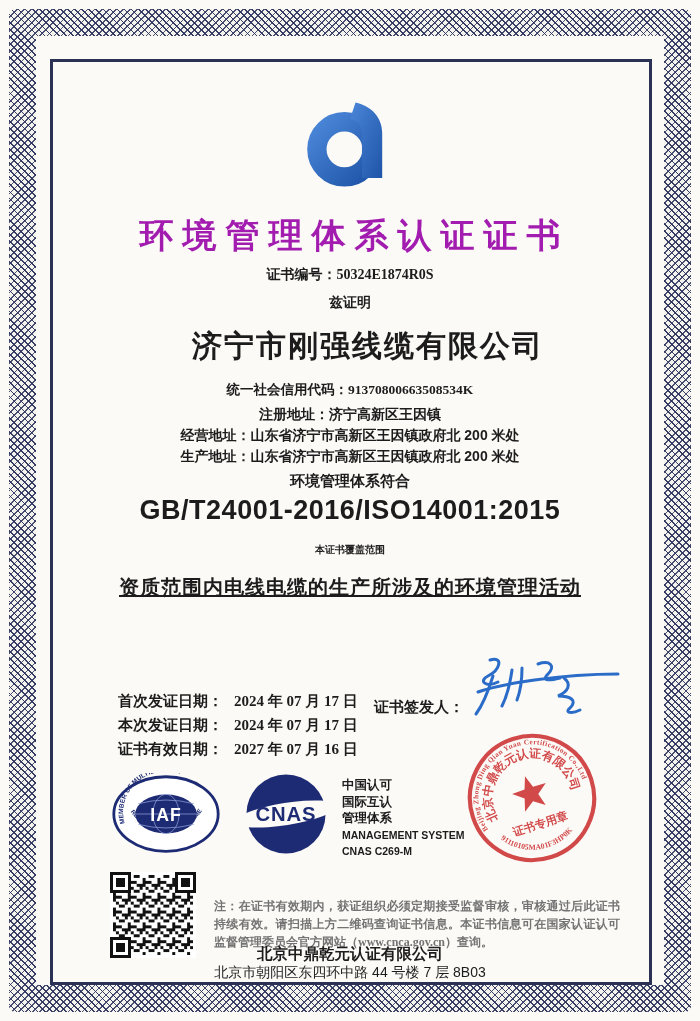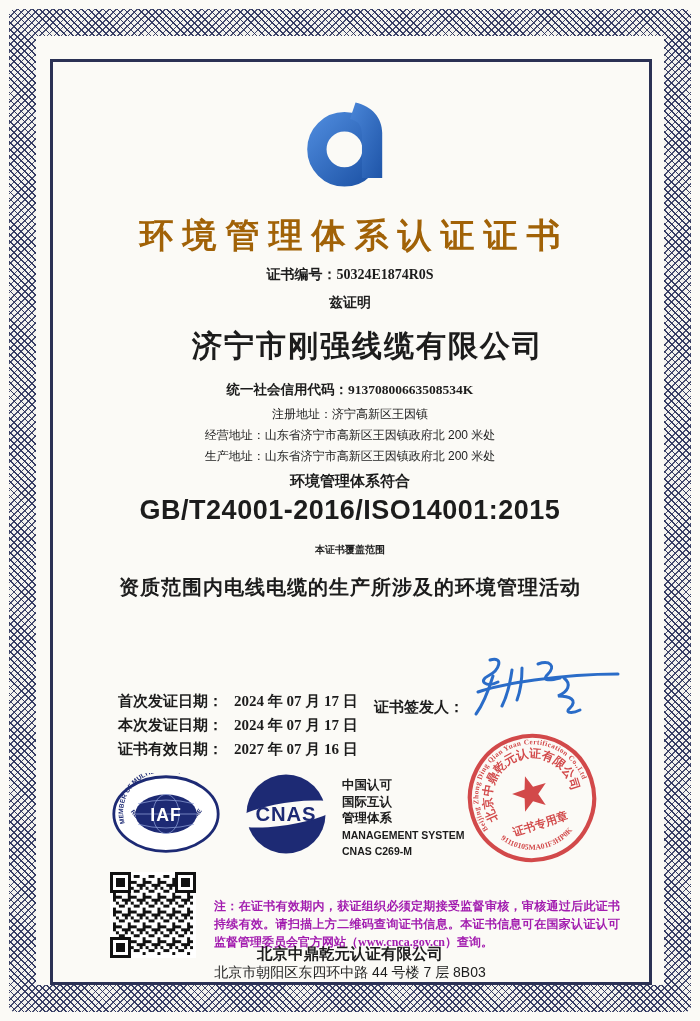--- a/index.html
+++ b/index.html
@@ -19,41 +19,41 @@
   }
   .band::after{
     content:""; position:absolute; inset:27px; background:#fbfaf6; border-radius:3px;
   }
   .frame{
     position:absolute; left:50px; top:59px; width:596px; height:920px;
     border:3px solid #2b3154; background:transparent;
   }
   .abs{position:absolute;}
   .ctr{left:50px; width:600px; text-align:center;}
-  .title{top:213px; font-size:34px; font-weight:700; letter-spacing:9px; text-indent:9px; color:#a16207;}
+  .title{top:213px; font-size:34px; font-weight:700; letter-spacing:9px; text-indent:9px; color:#a21caf;}
   .certno{top:266px; font-size:14px; font-weight:600; font-family:"Liberation Serif", serif;text-align:center;}
   .declare{top:294px; font-size:14px; font-weight:600;}
   .company{top:326px; font-size:30px; font-weight:600; letter-spacing:2px;padding-left:18px;}
   .credit{top:381px; font-size:13.5px; font-weight:700; font-family:"Liberation Serif", serif;}
   .addr0{top:406px;} .addr1{top:427px;} .addr2{top:448px;}
-  .addr{font-size:12px; font-weight:400;}
+  .addr{font-size:14px; font-weight:700;}
   .conform{top:472px; font-size:15px; font-weight:600;}
   .standard{top:495px; font-size:27px; font-weight:700; letter-spacing:.5px;}
   .scopelabel{top:543px; font-size:10px; font-weight:600;}
-  .scope{top:574px; font-size:20px; font-weight:700; letter-spacing:1px;}
+  .scope{top:574px; font-size:20px; font-weight:700; letter-spacing:1px;text-decoration:underline;}
   .dates{left:118px; top:689px; font-family:"Liberation Serif", serif; font-size:15px; font-weight:700;}
   .dates .row{display:flex; line-height:24px;}
   .dates .lbl{width:116px;}
   .signer{left:374px; top:698px; font-size:15px; font-weight:700;}
   .cnasblock{left:342px; top:777px; line-height:16.5px;}
   .cnasblock .zh{font-size:12.5px; font-weight:700;}
   .cnasblock .en{font-size:10.5px; font-weight:700;}
   .note{
     left:214px; top:897px; width:406px; text-align:justify;
-    font-family:"Liberation Serif", serif; font-size:12px; font-weight:700; line-height:18px; color:#a21caf;
+    font-family:"Liberation Serif", serif; font-size:12px; font-weight:700; line-height:18px; color:#737373;
   }
   .footer-org{top:944px; font-size:15.5px; font-weight:700;}
   .footer-addr{top:964px; font-size:14px; font-weight:500;}
 </style>
 </head>
 <body>
 
 <div class="page">
 
   <div class="band abs"></div>

